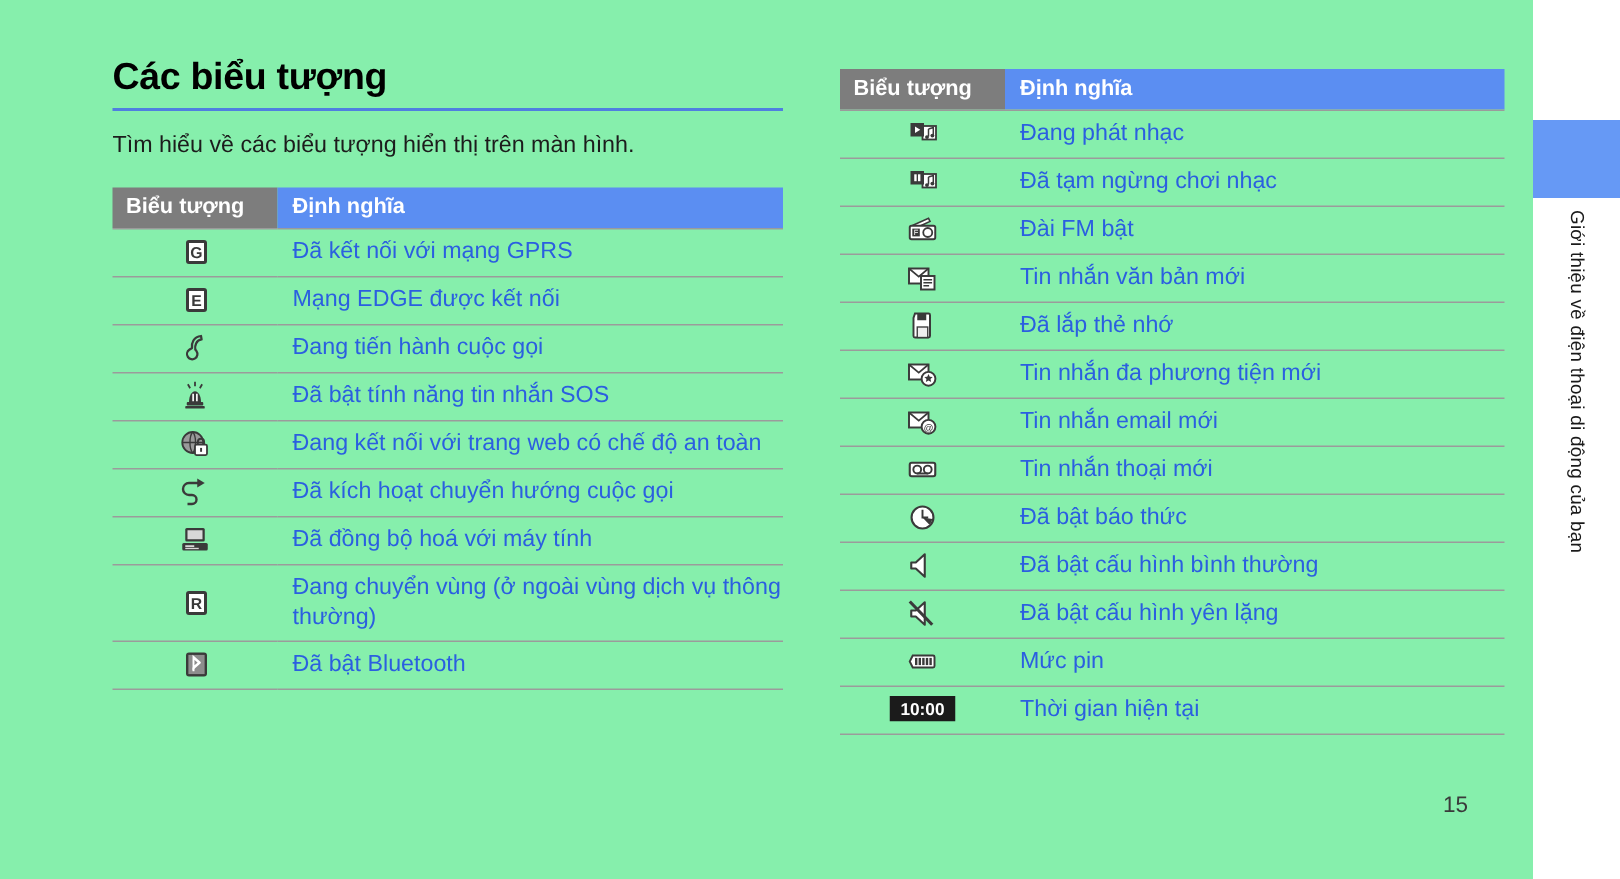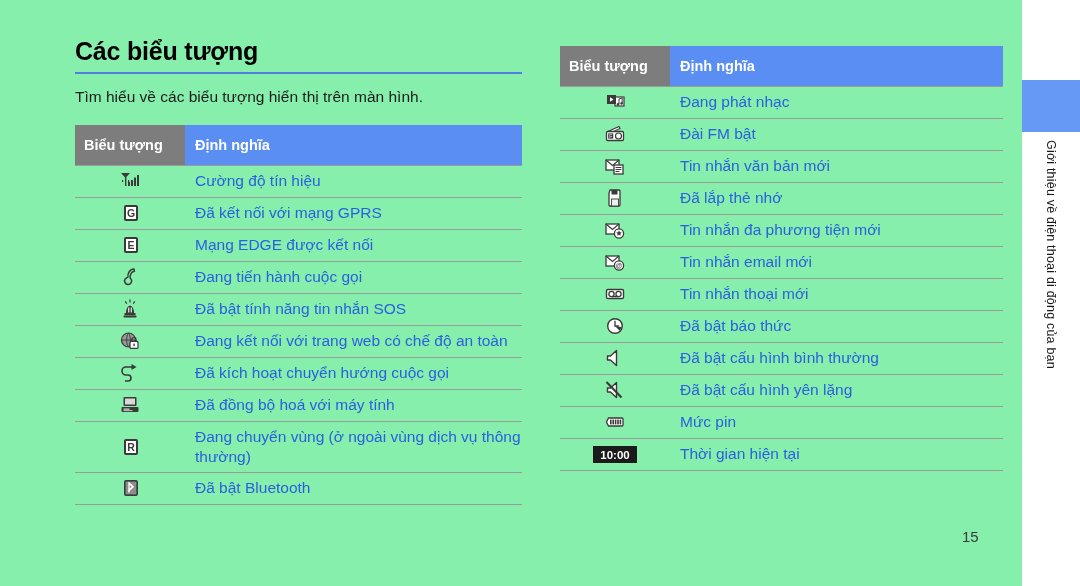--- a/index.html
+++ b/index.html
@@ -98,21 +98,21 @@
 
   
   .icon-table {
     width: 100%;
     border-collapse: collapse;
     table-layout: fixed;
   }
   .icon-table th {
     padding: 0;
     margin: 12px;
-    height: 40px;
+    height: 27px;
     font-size: 14.5px;
     font-weight: bold;
     color: #ffffff;
     text-align: left;
     vertical-align: middle;
   }
   th.th-icon {
     width: 110px;
     background: #7d7d7d;
     padding-left: 9px;
@@ -180,39 +180,20 @@
     <p class="intro-text">Tìm hiểu về các biểu tượng hiển thị trên màn hình.</p>
 
     <table class="icon-table">
       <thead>
         <tr>
           <th class="th-icon">Biểu tượng</th>
           <th class="th-def">Định nghĩa</th>
         </tr>
       </thead>
       <tbody>
-        <tr>
-          <td class="cell-icon">
-            <span class="glyph">
-              <svg viewBox="0 0 26 24">
-                <g fill="#3a3a3a">
-                  <path d="M4 4 h9 l-4.5 5 z"></path>
-                  <rect x="8" y="8" width="1.4" height="9"></rect>
-                  <rect x="5" y="11" width="1.2" height="2"></rect>
-                  <rect x="11" y="11" width="1.2" height="2"></rect>
-                  <rect x="11" y="13" width="2" height="4"></rect>
-                  <rect x="14" y="11" width="2" height="6"></rect>
-                  <rect x="17" y="8.5" width="2" height="8.5"></rect>
-                  <rect x="20" y="6" width="2" height="11"></rect>
-                </g>
-              </svg>
-            </span>
-          </td>
-          <td class="cell-def">Cường độ tín hiệu</td>
-        </tr>
         <tr>
           <td class="cell-icon">
             <span class="glyph">
               <svg viewBox="0 0 26 24">
                 <rect x="7" y="4" width="14" height="16" rx="2" fill="#3a3a3a"></rect>
                 <rect x="9" y="6" width="10" height="12" fill="#ffffff"></rect>
                 <text x="14" y="15.8" font-size="10.5" font-weight="bold" text-anchor="middle" fill="#3a3a3a" font-family="Liberation Sans, sans-serif">G</text>
               </svg>
             </span>
           </td>
@@ -348,20 +329,36 @@
                 <path d="M8 7.3 L11.5 9.5 L8 11.7 Z" fill="#ffffff"></path>
               </svg>
             </span>
           </td>
           <td class="cell-def">Đang phát nhạc</td>
         </tr>
         <tr>
           <td class="cell-icon">
             <span class="glyph">
               <svg viewBox="0 0 26 24">
+                <rect x="13" y="7" width="9" height="9" fill="#ffffff" stroke="#3a3a3a" stroke-width="1.2"></rect>
+                <path d="M17 9 v5 M17 9 l3.2 -1 v5" fill="none" stroke="#3a3a3a" stroke-width="1"></path>
+                <circle cx="16" cy="14.4" r="1.3" fill="#3a3a3a"></circle>
+                <circle cx="19.6" cy="13.4" r="1.3" fill="#3a3a3a"></circle>
+                <rect x="5" y="5" width="9" height="9" fill="#3a3a3a"></rect>
+                <rect x="7.5" y="7.2" width="1.6" height="4.6" fill="#ffffff"></rect>
+                <rect x="10" y="7.2" width="1.6" height="4.6" fill="#ffffff"></rect>
+              </svg>
+            </span>
+          </td>
+          <td class="cell-def">Đã tạm ngừng chơi nhạc</td>
+        </tr>
+        <tr>
+          <td class="cell-icon">
+            <span class="glyph">
+              <svg viewBox="0 0 26 24">
                 <path d="M7 9 L17 4.5 L18 6.6 L9.5 10.5 Z" fill="#ffffff" stroke="#3a3a3a" stroke-width="1.1"></path>
                 <rect x="4.5" y="9.5" width="17" height="9" rx="1.2" fill="#ffffff" stroke="#3a3a3a" stroke-width="1.3"></rect>
                 <circle cx="16.5" cy="14" r="3" fill="#ffffff" stroke="#3a3a3a" stroke-width="1.2"></circle>
                 <rect x="6.2" y="11.4" width="5" height="5.2" fill="#3a3a3a"></rect>
                 <text x="8.7" y="15.6" font-size="5" text-anchor="middle" fill="#ffffff" font-family="Liberation Sans, sans-serif">F</text>
               </svg>
             </span>
           </td>
           <td class="cell-def">Đài FM bật</td>
         </tr>

